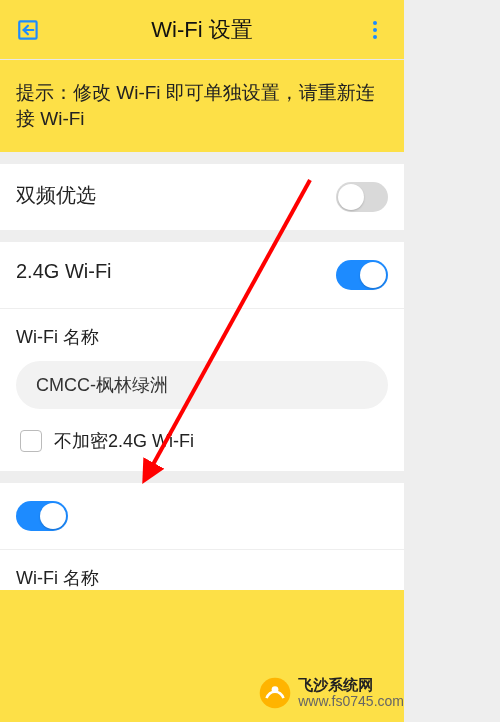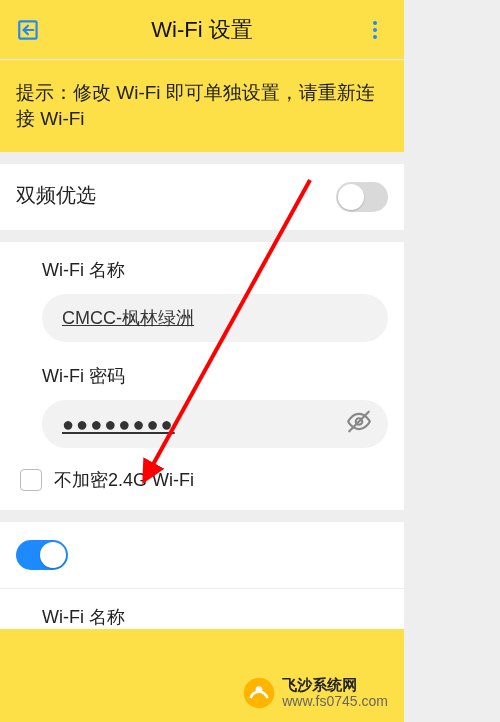--- a/index.html
+++ b/index.html
@@ -16,29 +16,29 @@
   .row-main { flex: 1; }
   .row-title { font-size: 20px; color: #222; }
   .row-sub { font-size: 15px; color: #999; margin-top: 6px; line-height: 1.4; }
   .gap { height: 12px; background: #eeeeee; }
   .toggle { width: 52px; height: 30px; border-radius: 15px; position: relative; flex-shrink: 0; }
   .toggle .knob { width: 26px; height: 26px; background: #fff; border-radius: 50%; position: absolute; top: 2px; transition: left .2s; box-shadow: 0 1px 2px rgba(0,0,0,.2); }
   .toggle.on { background: #1d8bff; }
   .toggle.on .knob { left: 24px; }
   .toggle.off { background: #d9d9d9; }
   .toggle.off .knob { left: 2px; }
-  .field-block { padding: 16px 16px 6px 16px; margin-left: 26px; }
+  .field-block { padding: 16px 16px 6px 16px; }
   .field-label { font-size: 18px; color: #222; margin-bottom: 12px; }
-  .field-input { width: 100%; height: 48px; background: #f2f2f2; border: none; border-radius: 24px; padding: 0 20px; font-size: 18px; color: #333; display: flex; align-items: center; position: relative; text-decoration: underline; }
+  .field-input { width: 100%; height: 48px; background: #f2f2f2; border: none; border-radius: 24px; padding: 0 20px; font-size: 18px; color: #333; display: flex; align-items: center; position: relative; }
   .field-input .eye { position: absolute; right: 16px; top: 50%; transform: translateY(-50%); }
   .dots { font-size: 20px; letter-spacing: 2px; }
   .cb-row { display: flex; align-items: center; padding: 14px 16px 18px 20px; }
   .cb { width: 22px; height: 22px; border: 1.5px solid #bbb; border-radius: 4px; margin-right: 12px; }
   .cb-label { font-size: 18px; color: #222; }
-  .watermark { position: absolute; right: 16px; bottom: 12px; display: flex; align-items: center; gap: 6px; }
+  .watermark { position: absolute; right: 0; bottom: 12px; display: flex; align-items: center; gap: 6px; }
   .watermark .logo { width: 34px; height: 34px; }
   .watermark .wtxt { display: flex; flex-direction: column; line-height: 1.1; }
   .watermark .wtitle { font-size: 15px; font-weight: 700; color: #222; }
   .watermark .wurl { font-size: 14px; color: #666; }
   .arrow-overlay { position: absolute; pointer-events: none; z-index: 50; }
 </style>
 </head>
 <body>
 
 <div class="screen">
@@ -69,41 +69,36 @@
         <div class="row-title">双频优选</div>
       </div>
       <div class="toggle off">
           <div class="knob"></div>
         </div>
     </div>
   </div>
   <div class="gap"></div>
 
   <div class="section">
+    <div class="row">
+      <div class="row-main">
+        <div class="row-title">2.4G Wi-Fi</div>
+      </div>
+      <div class="toggle on">
+          <div class="knob"></div>
+        </div>
+    </div>
 
     <div class="field-block">
       <div class="field-label">Wi-Fi 名称</div>
       <div class="field-input">
         <span>CMCC-枫林绿洲</span>
       </div>
     </div>
 
-    <div class="field-block">
-      <div class="field-label">Wi-Fi 密码</div>
-      <div class="field-input">
-        <span class="dots">●●●●●●●●</span>
-        <span class="eye">
-          <svg width="26" height="26" viewBox="0 0 24 24" fill="none" stroke="#888" stroke-width="2" stroke-linecap="round" stroke-linejoin="round">
-            <path d="M2 12s3.5-7 10-7 10 7 10 7-3.5 7-10 7S2 12 2 12z"></path>
-            <circle cx="12" cy="12" r="3"></circle>
-            <line x1="3" y1="21" x2="21" y2="3"></line>
-          </svg>
-        </span>
-      </div>
-    </div>
 
     <div class="cb-row">
       <div class="cb"></div>
       <div class="cb-label">不加密2.4G Wi-Fi</div>
     </div>
   </div>
   <div class="gap"></div>
 
   <div class="section">
     <div class="row">

